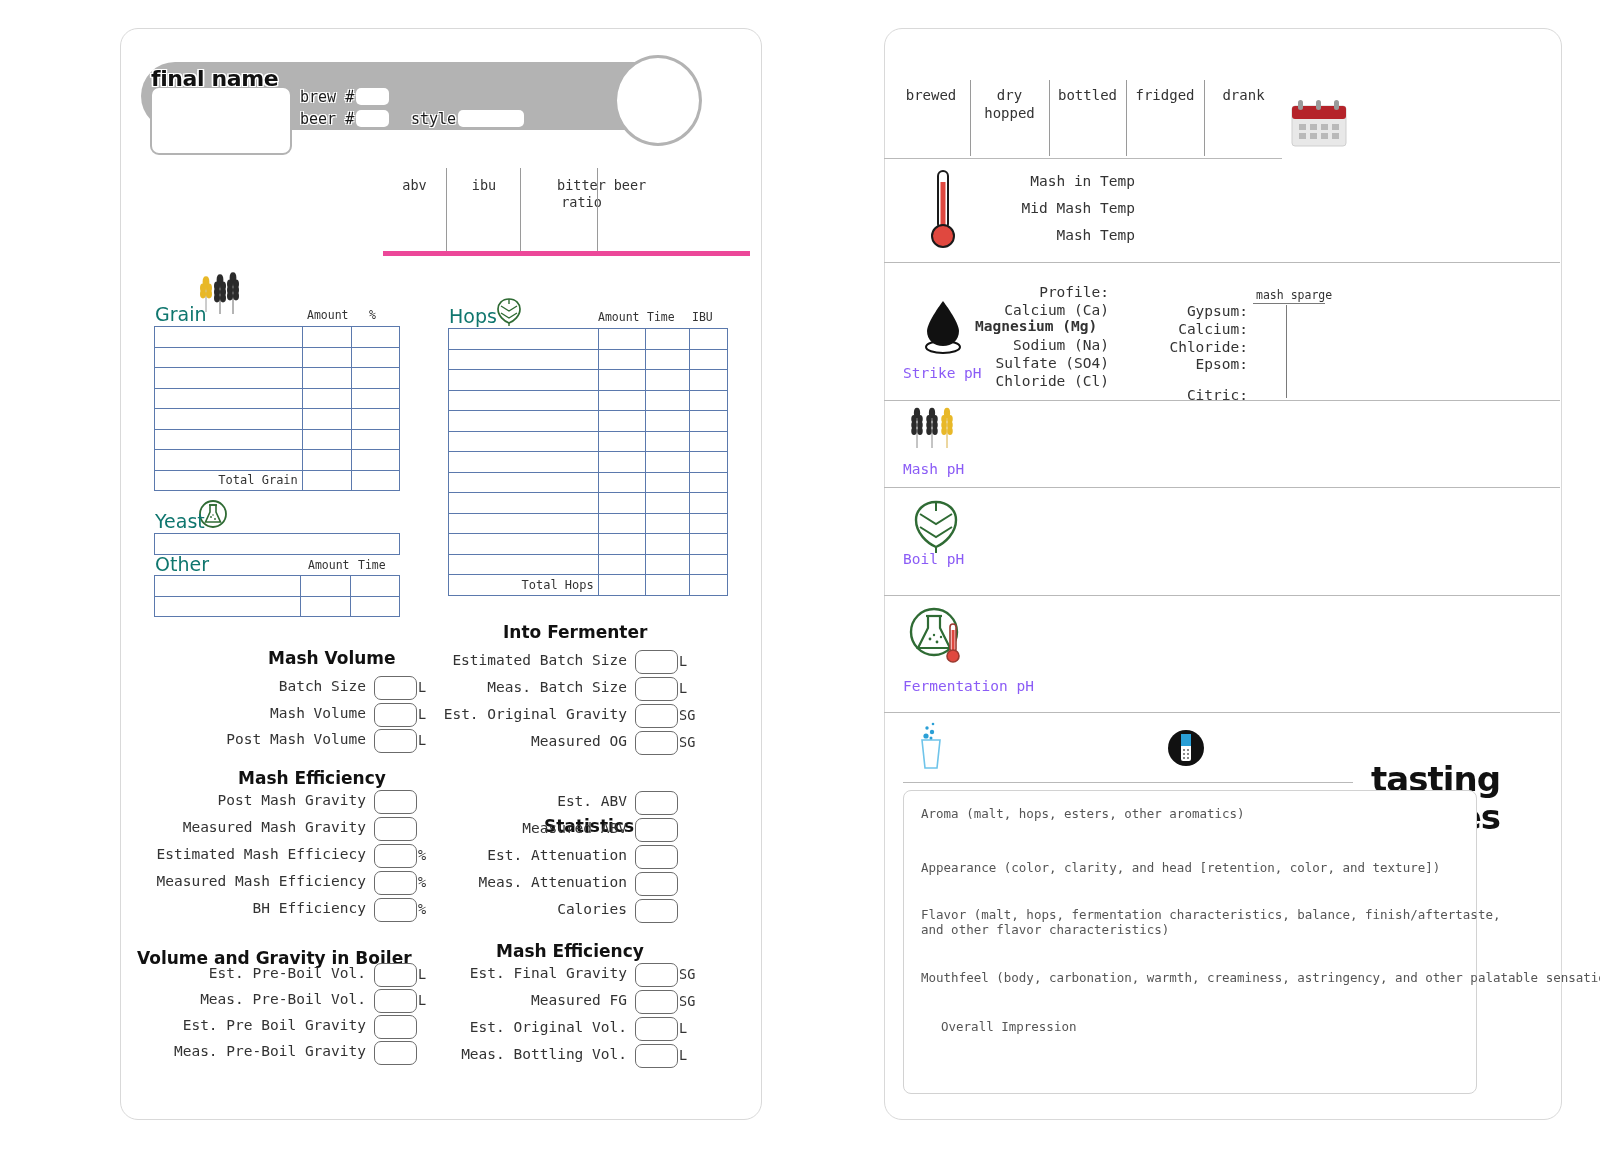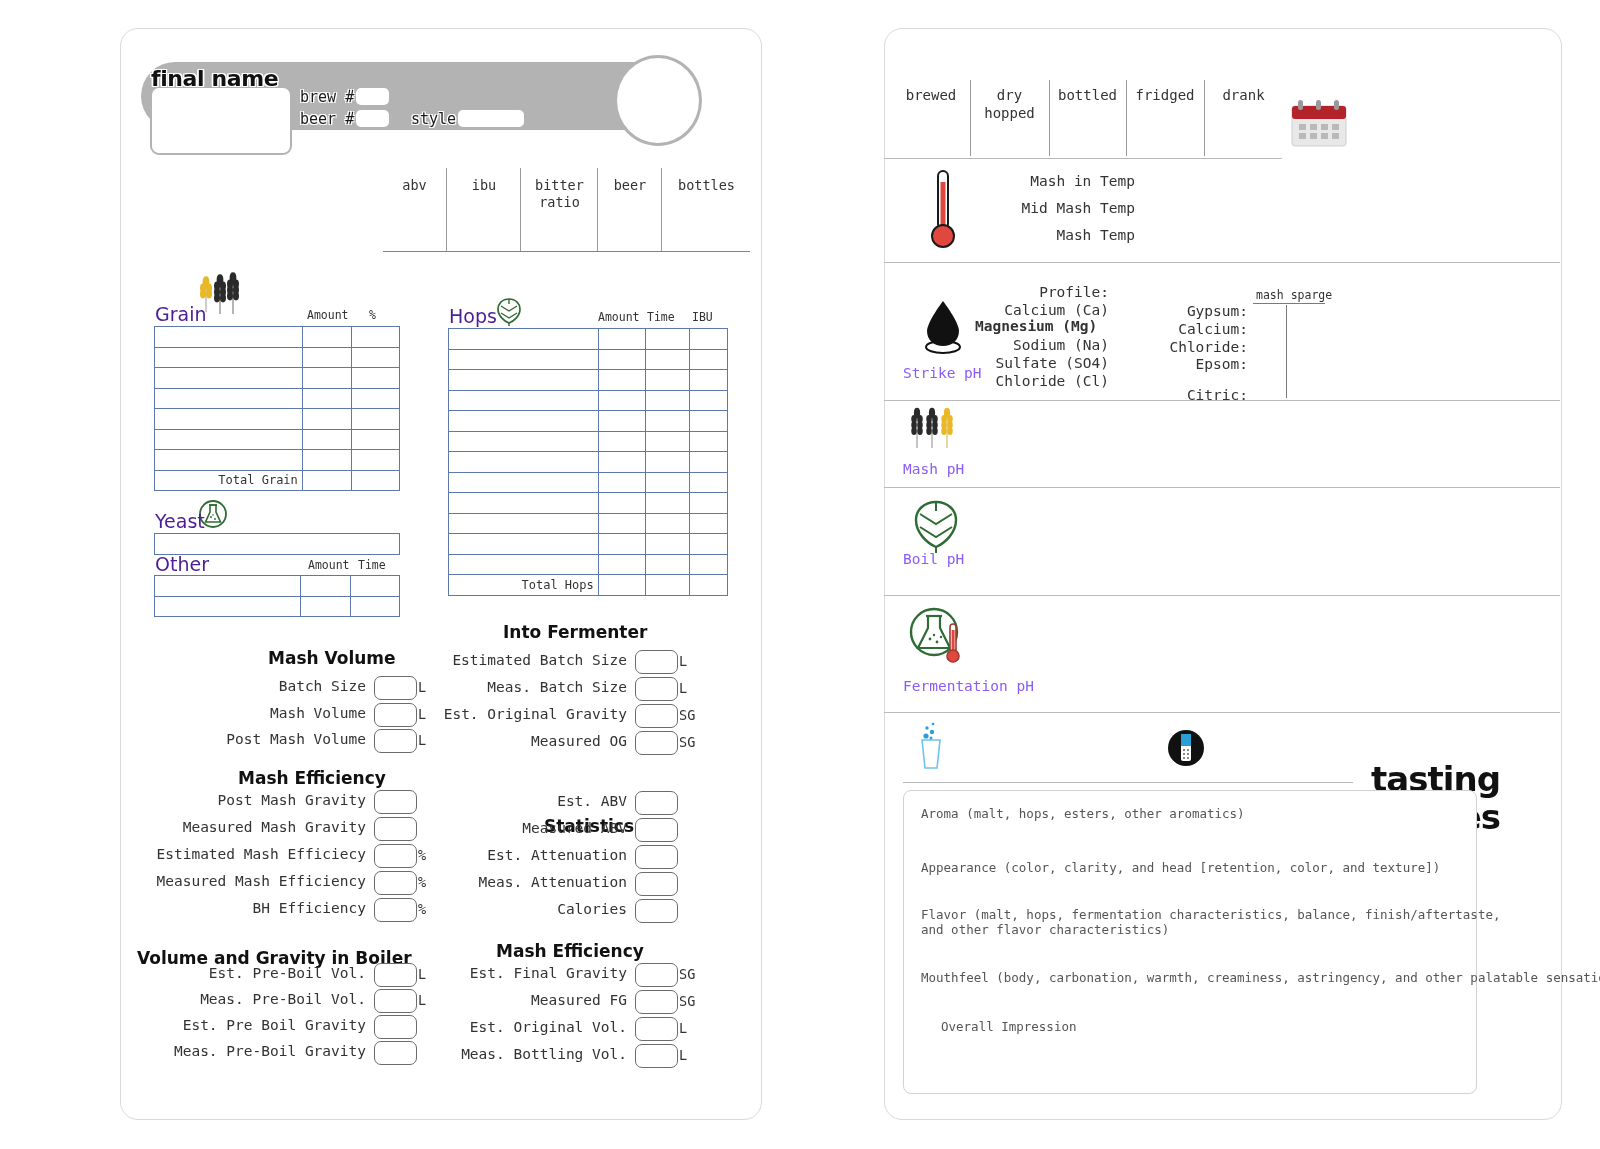--- a/index.html
+++ b/index.html
@@ -26,29 +26,29 @@
   .lbl-beer{position:absolute;left:300px;top:110px;font-size:15px;color:#1a1a1a;
             text-shadow:-1.2px -1.2px 0 #fff,1.2px -1.2px 0 #fff,-1.2px 1.2px 0 #fff,1.2px 1.2px 0 #fff;}
   .lbl-style{position:absolute;left:411px;top:110px;font-size:15px;color:#1a1a1a;
              text-shadow:-1.2px -1.2px 0 #fff,1.2px -1.2px 0 #fff,-1.2px 1.2px 0 #fff,1.2px 1.2px 0 #fff;}
   .pill{position:absolute;background:#fff;border-radius:5px;height:17px;}
   #brew-pill{left:356px;top:88px;width:33px;}
   #beer-pill{left:356px;top:110px;width:33px;}
   #style-pill{left:458px;top:110px;width:66px;}
 
   
-  .stats{position:absolute;left:383px;top:168px;width:367px;height:83px;border-bottom:1px solid #ec4899;}
+  .stats{position:absolute;left:383px;top:168px;width:367px;height:83px;border-bottom:5px solid #ec4899;}
   .stats .cell{position:absolute;top:0;height:83px;border-left:1px solid #9a9a9a;}
   .stats .cell:first-child{border-left:none;}
   .stats .cell span{display:block;text-align:center;font-size:13.5px;color:#333;padding-top:9px;line-height:17px;}
 
   
   .tbl{position:absolute;border:1px solid #5b79ad;border-collapse:collapse;}
   .tbl td{border:1px solid #5b79ad;height:19.5px;padding:0;}
-  .sect-title{position:absolute;font-family:"DejaVu Sans",sans-serif;font-size:19px;color:#4c1d95;}
+  .sect-title{position:absolute;font-family:"DejaVu Sans",sans-serif;font-size:19px;color:#0f766e;}
   .col-hdr{position:absolute;font-size:11.5px;color:#333;}
   .total-lbl{font-size:12px;color:#333;text-align:right;padding-right:4px !important;}
 
   
   .grp-title{position:absolute;font-family:"DejaVu Sans",sans-serif;font-weight:700;font-size:17px;color:#111;}
   .frow{position:absolute;height:23px;}
   .frow .fl{position:absolute;right:0;top:2px;font-size:14.5px;color:#333;white-space:nowrap;}
   .fbox{position:absolute;width:41px;height:22px;border:1.3px solid #6b6b6b;border-radius:7px;background:#fff;}
   .funit{position:absolute;font-size:13.5px;color:#333;}
 
@@ -84,28 +84,25 @@
 <div class="lbl-style">style</div>
 <div class="pill" id="style-pill"></div>
 
 <div class="stats" id="stats-strip">
     <div class="cell" style="left: 0px; width: 63px;">
       <span>abv</span>
     </div>
     <div class="cell" style="left: 63px; width: 74px;">
       <span>ibu</span>
     </div>
-    <div class="cell" style="left: 137px; width: 77px;">
+    <div class="cell" style="left: 137px; width: 77px; padding-left: 22px;">
       <span>bitter<br>ratio</span>
     </div>
     <div class="cell" style="left: 214px; width: 64px;">
       <span>beer</span>
-    </div>
-    <div class="cell" style="left: 278px; width: 89px;">
-      <span>bottles</span>
     </div>
   </div>
 
 <svg class="icon" style="left:196px;top:268px;" width="48" height="48" viewBox="0 0 48 48">
   <g stroke="#e8b828" stroke-width="1.6" fill="#e8b828">
     <line x1="10" y1="18" x2="10" y2="44" stroke="#9a9a9a" stroke-width="1"></line>
     <ellipse cx="10" cy="14" rx="2.6" ry="5"></ellipse>
       <ellipse cx="7" cy="20" rx="2.2" ry="3.6"></ellipse>
     <ellipse cx="13" cy="20" rx="2.2" ry="3.6"></ellipse>
       <ellipse cx="7" cy="26" rx="2.2" ry="3.6"></ellipse>

